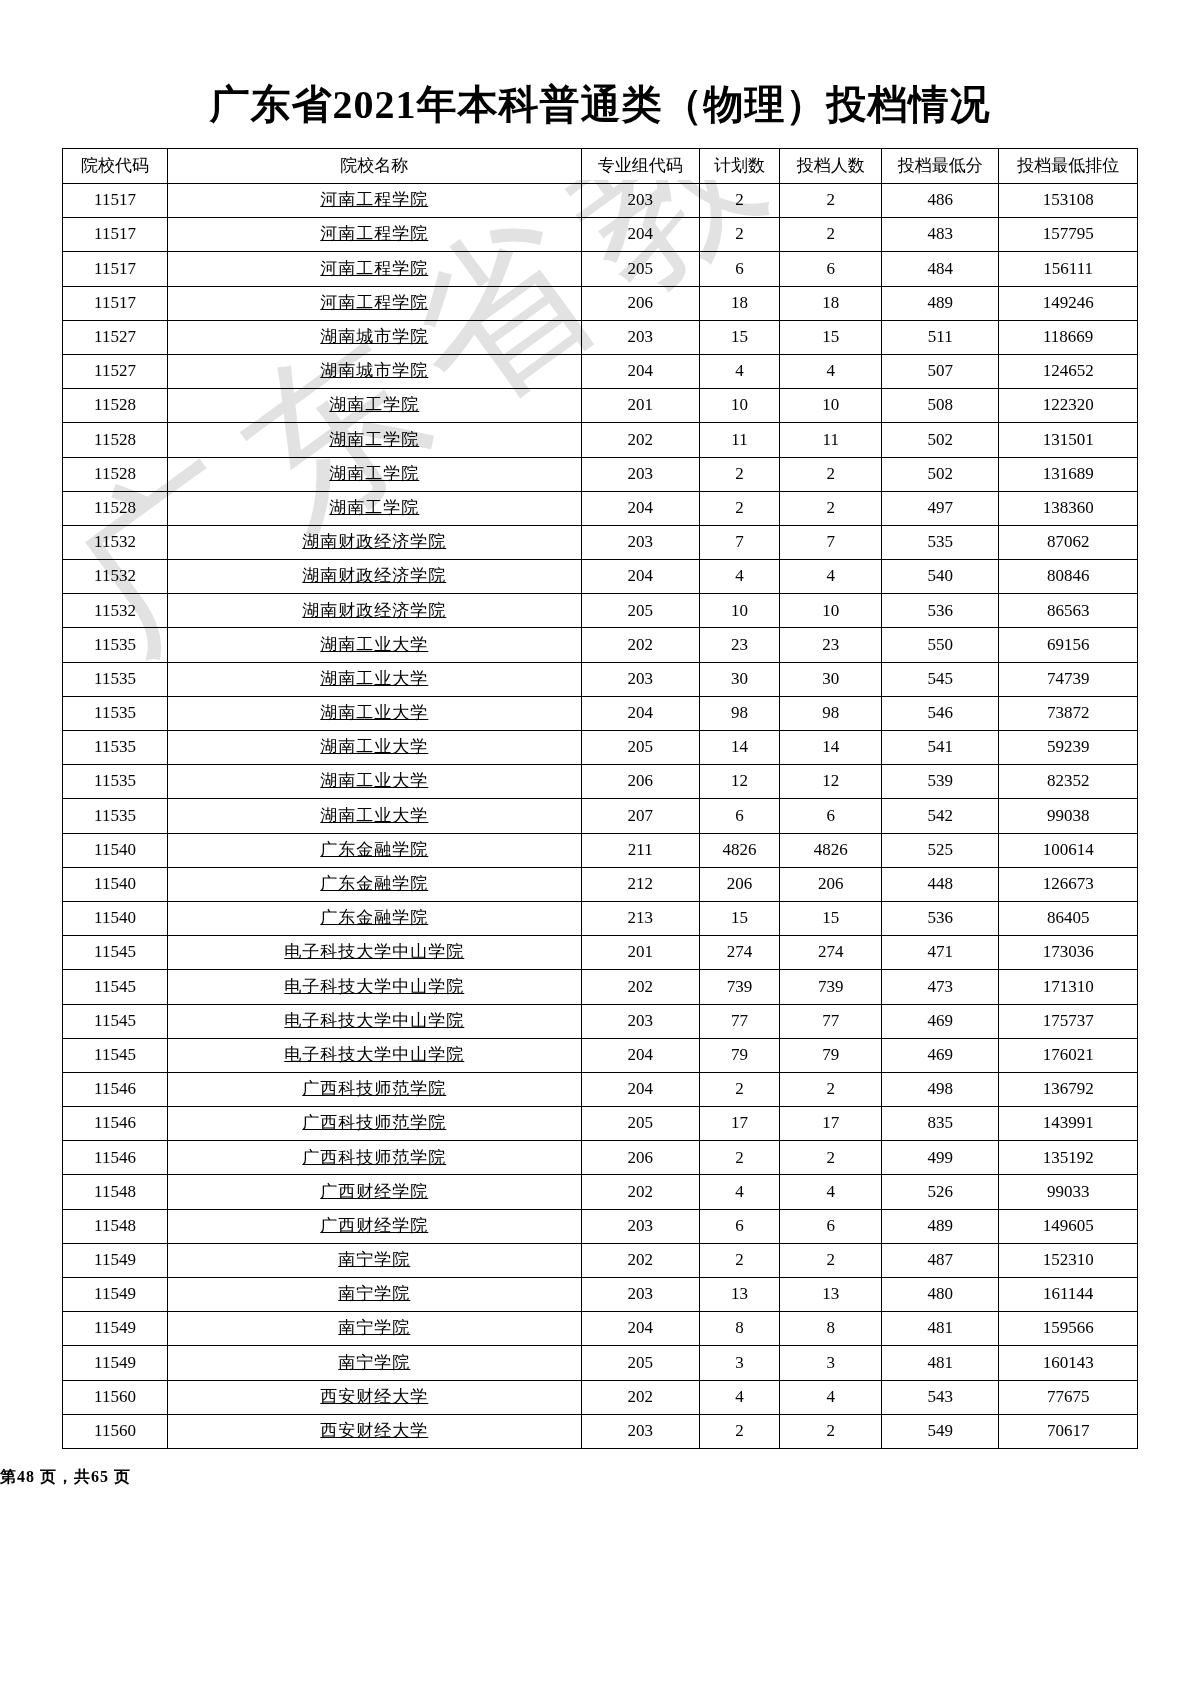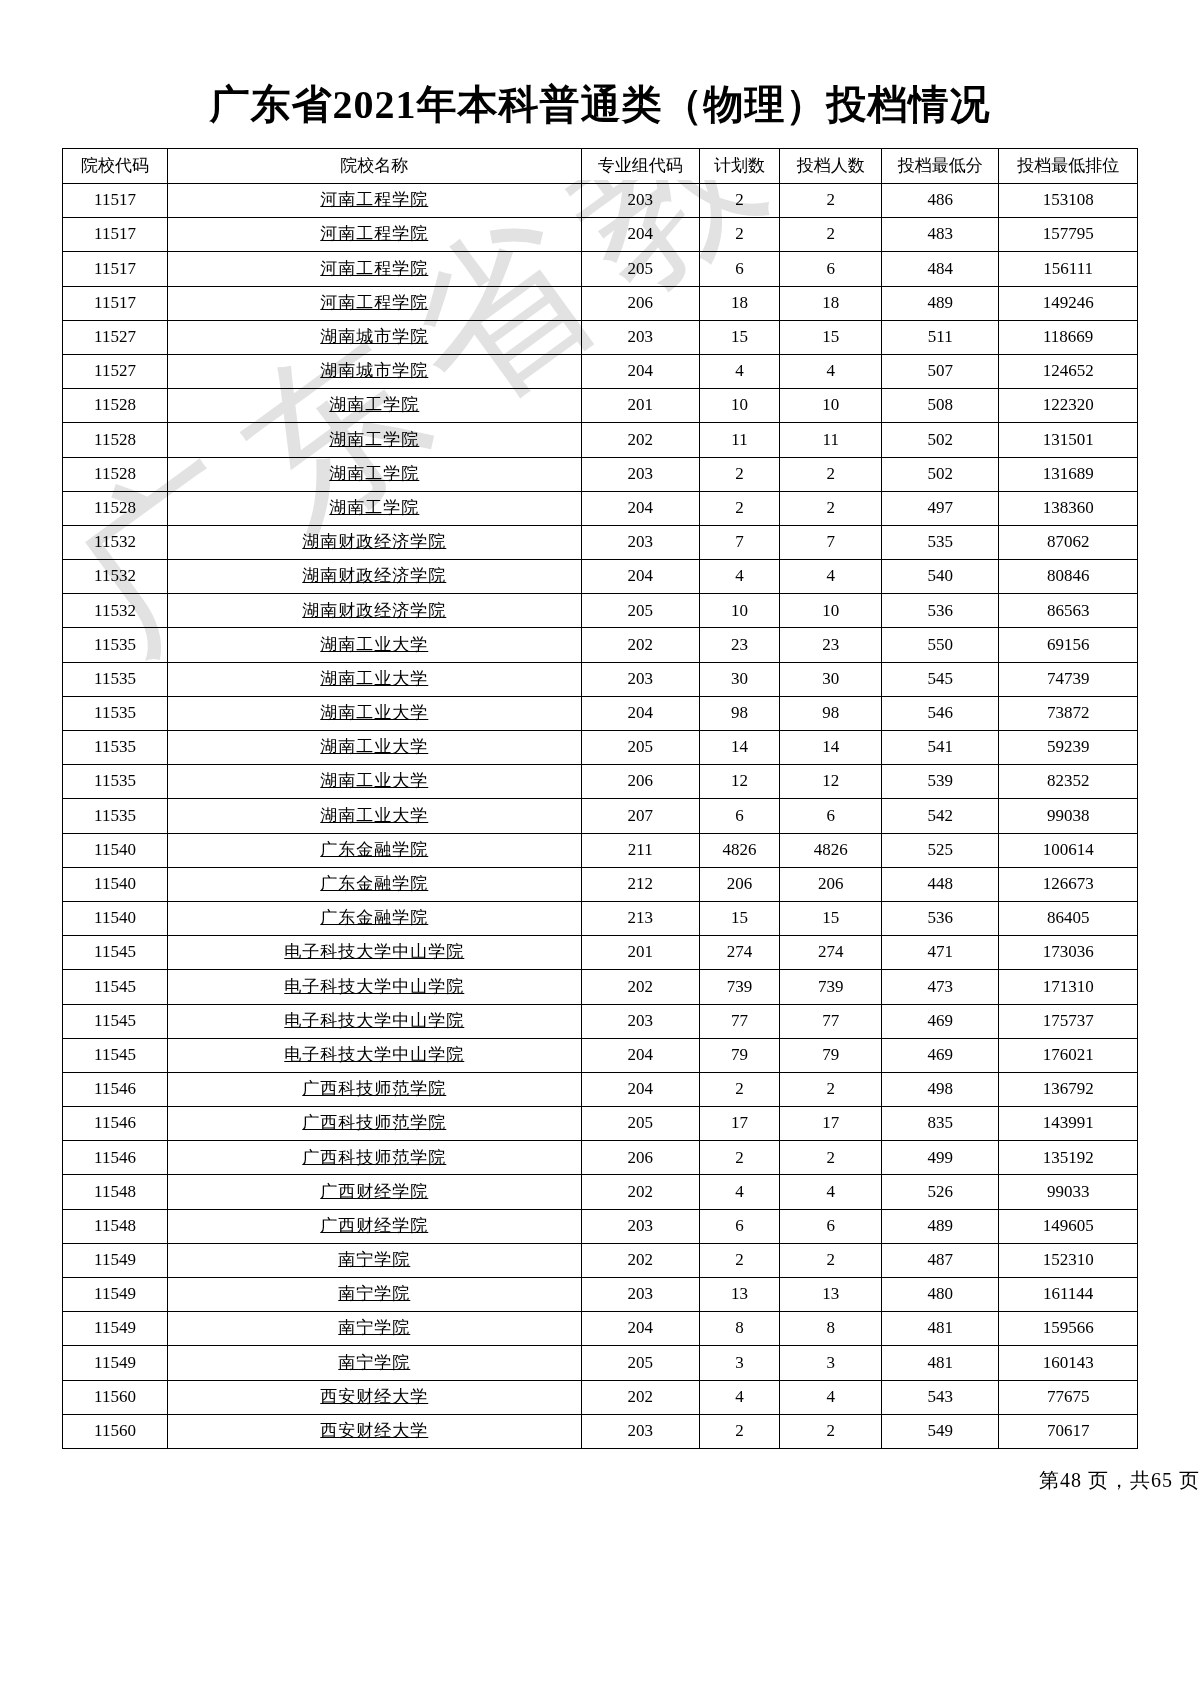--- a/index.html
+++ b/index.html
@@ -87,23 +87,23 @@
   col.c-name    { width: 406px; }
   col.c-group   { width: 116px; }
   col.c-plan    { width: 79px; }
   col.c-count   { width: 100px; }
   col.c-score   { width: 115px; }
   col.c-rank    { width: 136px; }
   td.c-name-cell { letter-spacing: 1px; text-decoration: underline; }
   .footer {
     position: relative;
     z-index: 2;
-    text-align: right;
-    font-size: 20px;
-    font-weight: normal;
+    text-align: left;
+    font-size: 16px;
+    font-weight: bold;
     padding-top: 18px;
     letter-spacing: 1px;
   }
 </style>
 </head>
 <body>
 
 <div class="page">
 
   <div class="watermark">

